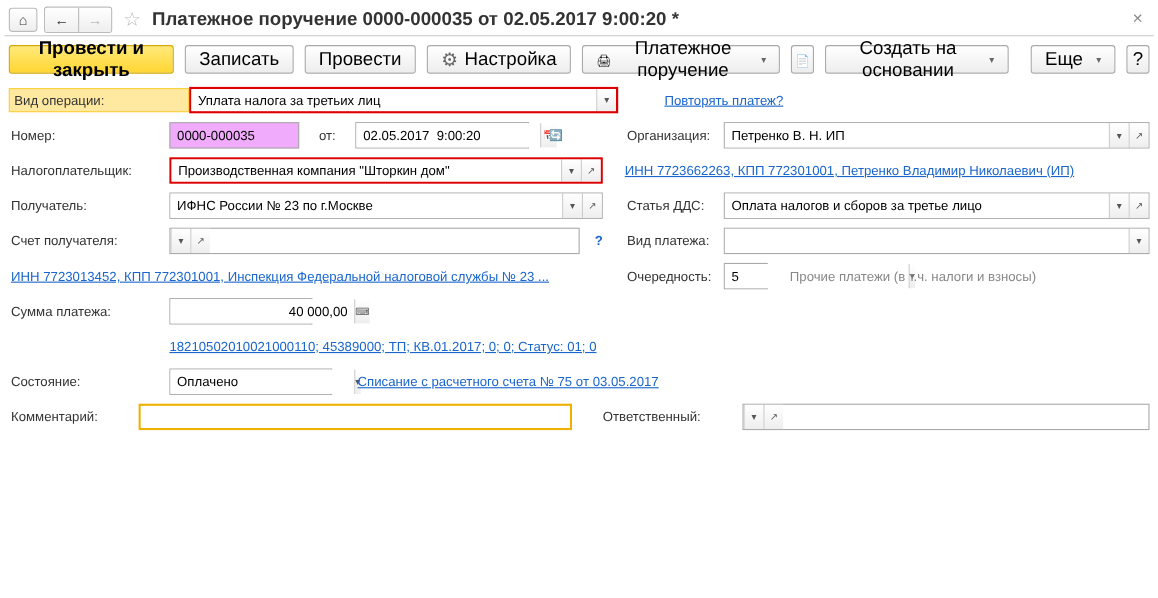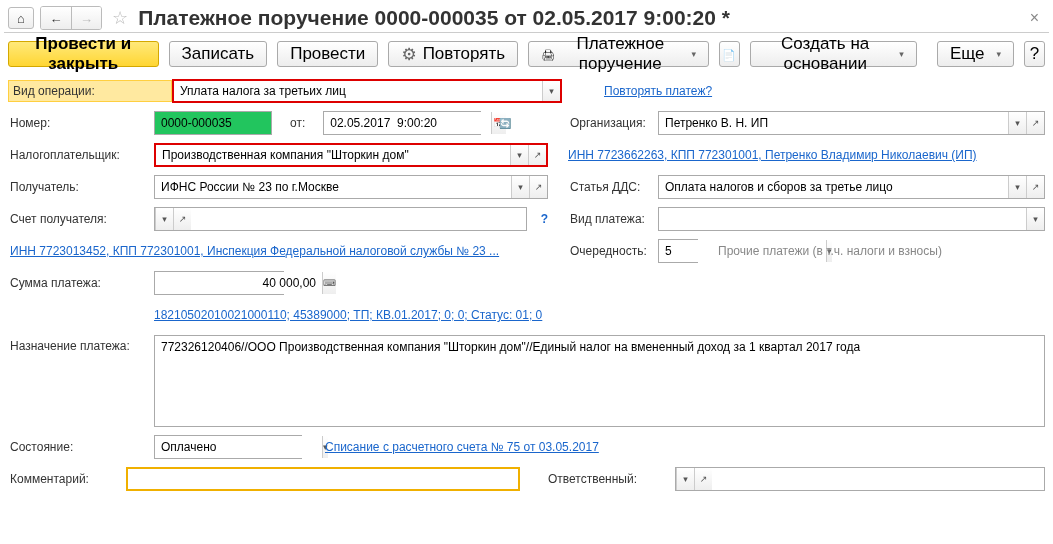--- a/index.html
+++ b/index.html
@@ -3,34 +3,34 @@
 <meta charset="utf-8">
 <style>
 * { box-sizing: border-box; margin: 0; padding: 0; }
 body { font-family: Arial, sans-serif; font-size: 12px; background: #fff; color: #333; padding: 4px; }
 .topbar { display: flex; align-items: center; gap: 6px; padding: 2px 4px; border-bottom: 1px solid #ccc; }
 .nav-btn { width: 26px; height: 22px; border: 1px solid #bbb; background: linear-gradient(#fff, #eee); border-radius: 3px; display: flex; align-items: center; justify-content: center; cursor: pointer; font-size: 13px; }
 .nav-group { display: flex; border: 1px solid #bbb; border-radius: 3px; overflow: hidden; }
 .nav-group .nav-btn { border: none; border-radius: 0; width: 30px; }
 .nav-group .nav-btn + .nav-btn { border-left: 1px solid #bbb; }
 .star-icon { font-size: 18px; color: #bbb; margin: 0 4px; }
-.doc-title { font-size: 21px; font-weight: bold; color: #333; flex: 1; }
+.doc-title { font-size: 17px; font-weight: bold; color: #333; flex: 1; }
 .close-x { font-size: 16px; color: #888; cursor: pointer; margin-right: 6px; }
 .toolbar { display: flex; align-items: center; gap: 10px; padding: 8px 4px; }
 .btn { height: 26px; padding: 0 12px; border: 1px solid #aaa; background: linear-gradient(#fff, #ededed); border-radius: 3px; cursor: pointer; font-size: 17px; display: inline-flex; align-items: center; gap: 6px; }
 .btn-primary { background: linear-gradient(#ffe97a, #ffd633); border-color: #d4a800; font-weight: bold; }
 .btn-icon-only { width: 28px; padding: 0; justify-content: center; }
 .btn-drop::after { content: '▾'; font-size: 9px; margin-left: 6px; color: #666; }
 .spacer { flex: 1; }
 .form { padding: 4px 4px; }
 .row { display: flex; align-items: center; margin-bottom: 8px; min-height: 24px; }
 .label { width: 146px; padding-left: 2px; color: #333; }
 .label-hi { background: #ffe9a0; border: 1px solid #ffcf40; padding: 3px 4px; width: 164px; }
 .field { flex: 1 1 auto; display: flex; align-items: center; gap: 14px; }
-.input { height: 24px; border: 1px solid #aaa; padding: 0 6px; background: #22c55e; font-size: 12px; outline: none; }
+.input { height: 24px; border: 1px solid #aaa; padding: 0 6px; background: #f0abfc; font-size: 12px; outline: none; }
 .select { display: flex; align-items: stretch; height: 24px; border: 1px solid #aaa; }
 .select input { border: none; flex: 1; padding: 0 6px; font-size: 12px; outline: none; }
 .select .dd, .select .open { width: 18px; border-left: 1px solid #ccc; background: linear-gradient(#fff, #eee); display: flex; align-items: center; justify-content: center; font-size: 9px; color: #555; cursor: pointer; }
 .select.red { border: 2px solid #d00; }
 .select.yellow { border: 2px solid #f0b000; }
 .mini-btn { width: 20px; height: 20px; border: 1px solid #bbb; background: #f7f7f7; border-radius: 2px; display: flex; align-items: center; justify-content: center; cursor: pointer; font-size: 10px; }
 .link { color: #1a66cc; text-decoration: underline; cursor: pointer; }
 .col2 { display: flex; gap: 20px; }
 .col2 > .left { flex: 0 0 540px; }
 .col2 > .right { flex: 1; }
@@ -57,21 +57,21 @@
   <div class="doc-title">Платежное поручение 0000-000035 от 02.05.2017 9:00:20 *</div>
   <span class="close-x">×</span>
 </div>
 
 <div class="toolbar">
   <button class="btn btn-primary">Провести и закрыть</button>
   <button class="btn">Записать</button>
   <button class="btn">Провести</button>
   <button class="btn">
       <span class="gear"></span>
-      <span>Повторять</span>
+      <span>Настройка</span>
     </button>
   <button class="btn btn-drop">
       <span class="printer"></span>
       <span>Платежное поручение</span>
     </button>
   <button class="btn btn-icon-only">
       <span class="doc-ic"></span>
     </button>
   <button class="btn btn-drop">Создать на основании</button>
   <div class="spacer"></div>
@@ -209,26 +209,20 @@
             <input value="5" style="">
             <div class="dd">▾</div>
           </div>
           <span style="color:#888;margin-left:6px">Прочие платежи (в т.ч. налоги и взносы)</span>
         </div>
       </div>
 
     </div>
   </div>
 
-  <div class="row align-top">
-    <div class="label" style="padding-top:4px">Назначение платежа:</div>
-    <div class="field">
-      <textarea class="textarea" style="">772326120406//ООО Производственная компания "Шторкин дом"//Единый налог на вмененный доход за 1 квартал 2017 года</textarea>
-    </div>
-  </div>
 
   <div class="row">
     <div class="label">Состояние:</div>
     <div class="field">
       <div class="select" style="width:148px">
         <input value="Оплачено" style="">
         <div class="dd">▾</div>
       </div>
       <a class="link" style="margin-left:9px">Списание с расчетного счета № 75 от 03.05.2017</a>
     </div>

